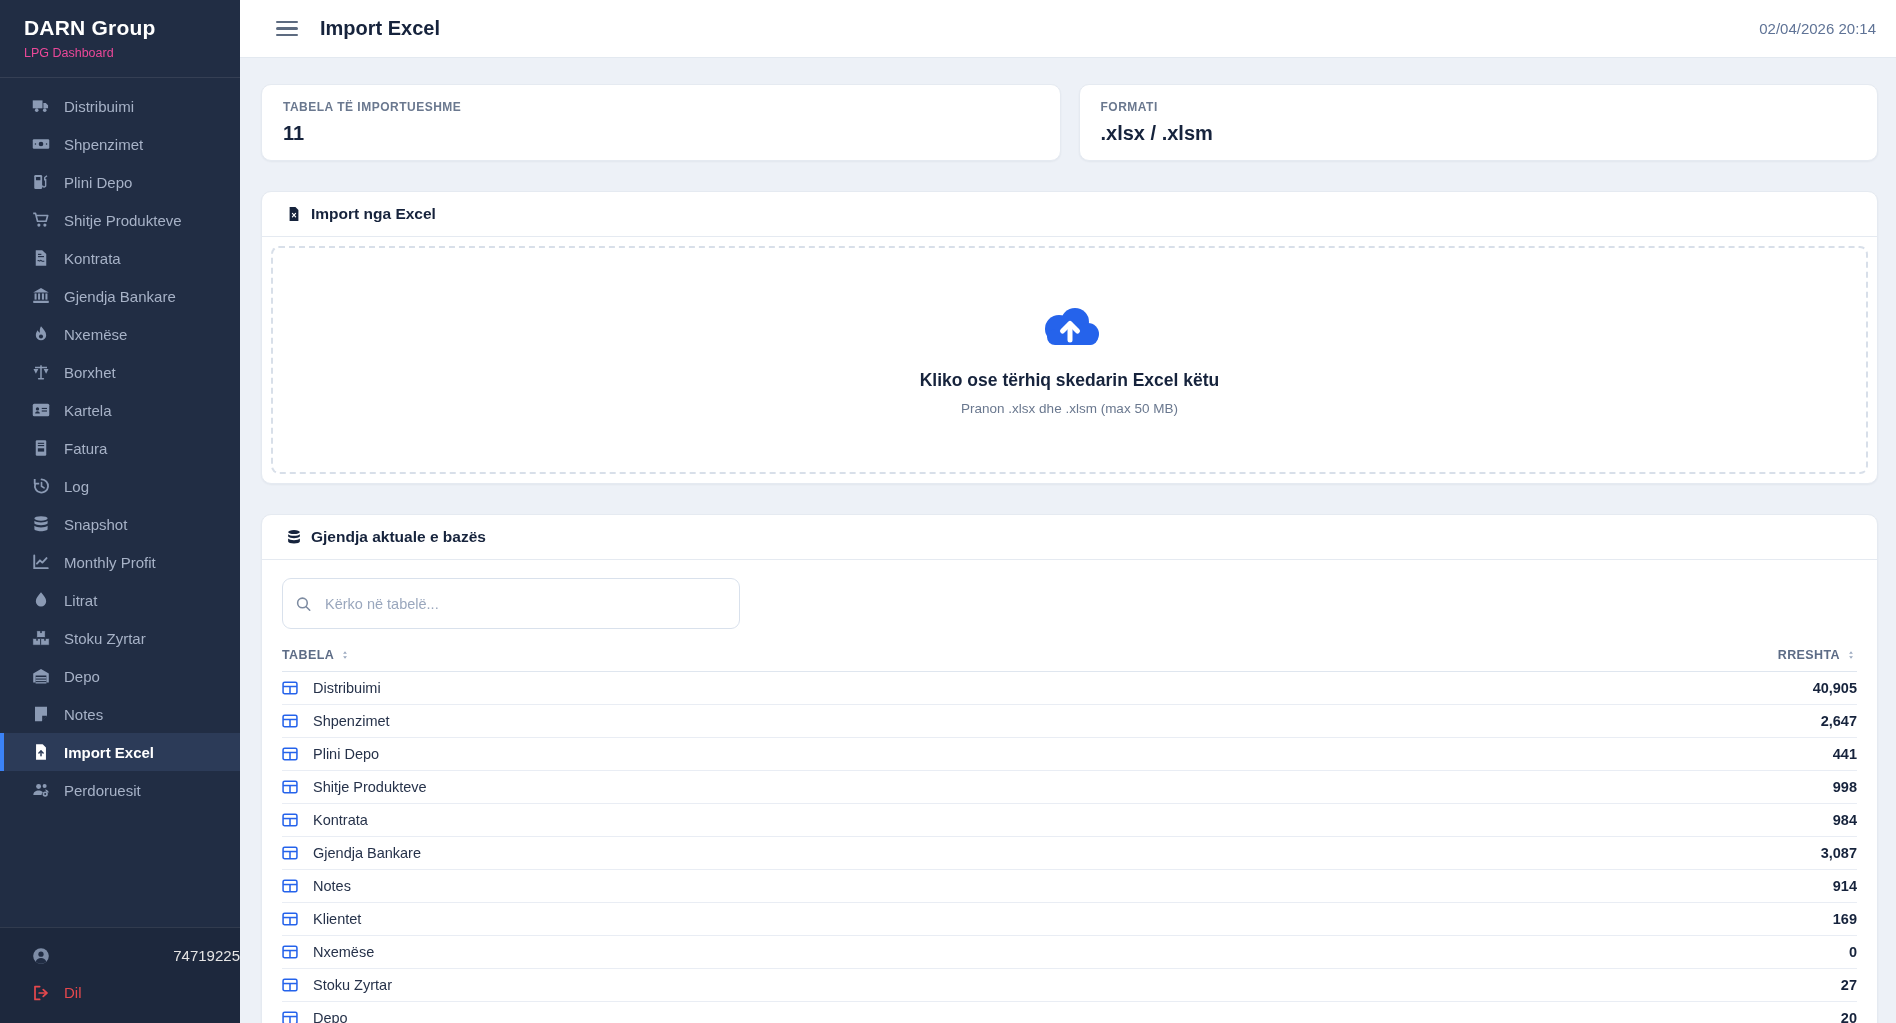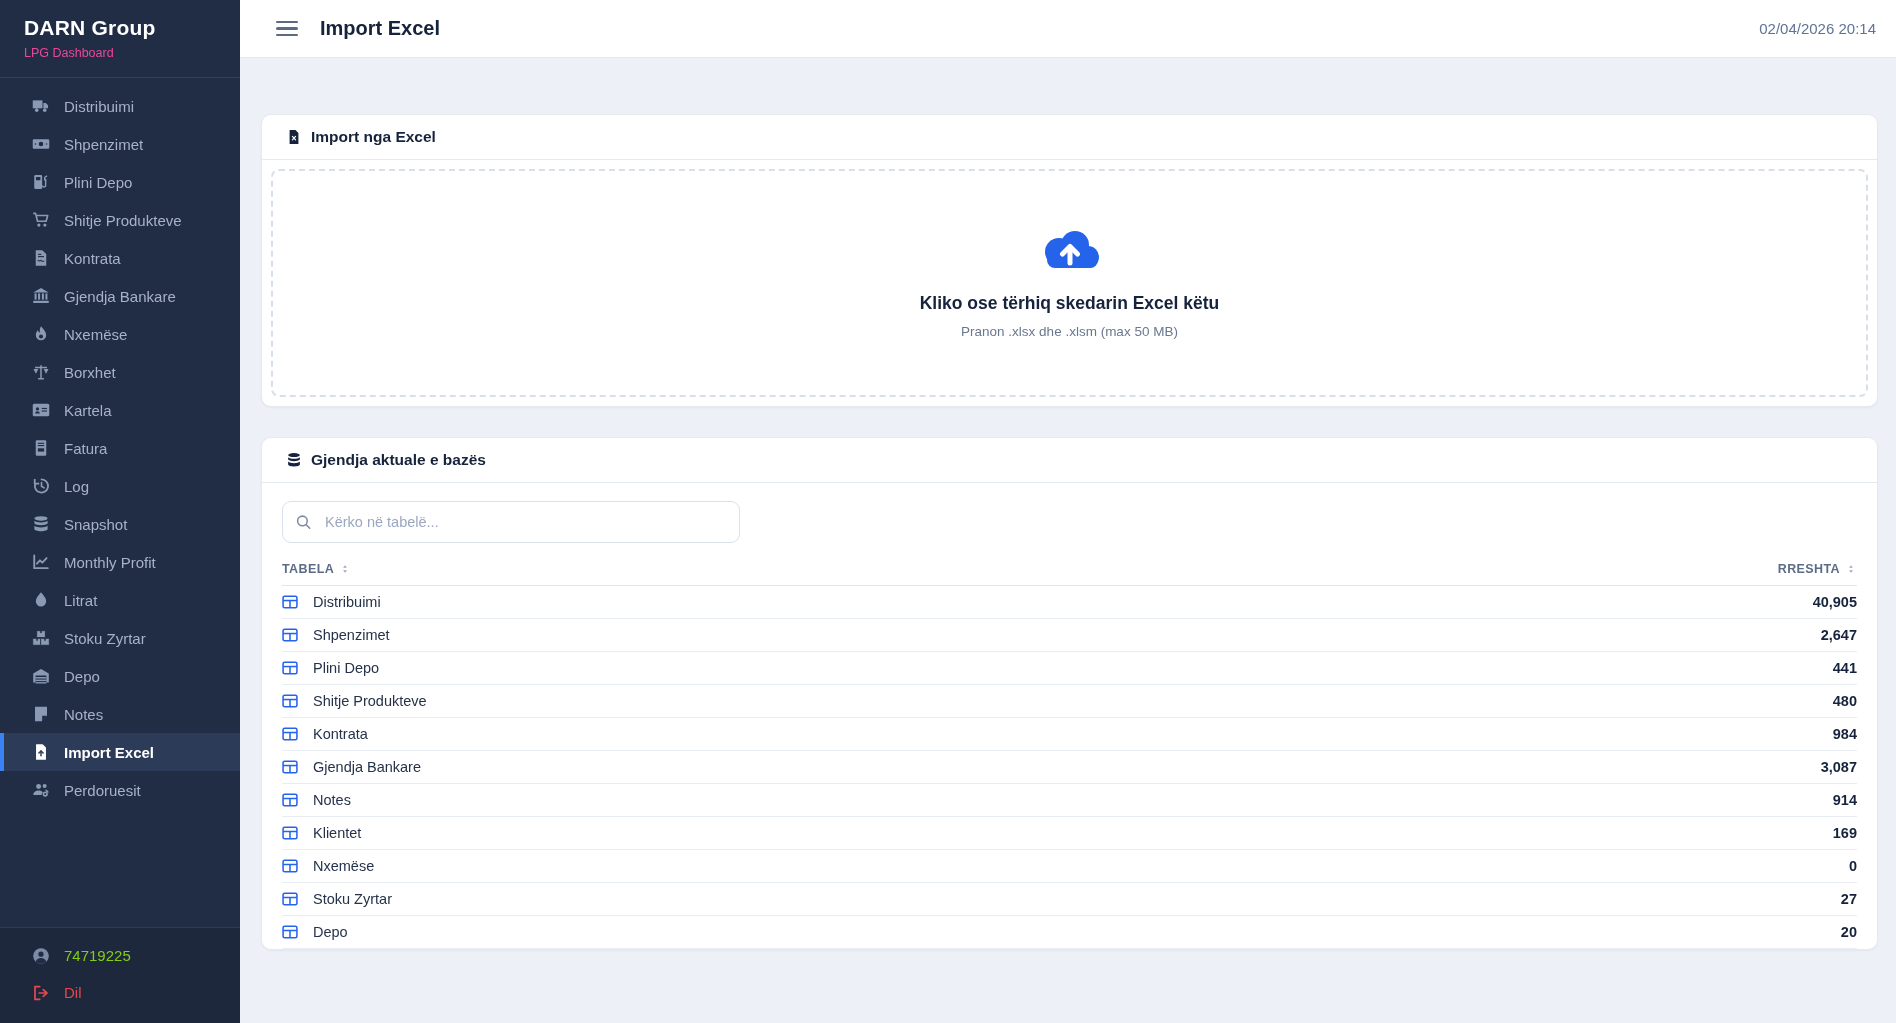--- a/index.html
+++ b/index.html
@@ -23,21 +23,21 @@
     height:38px; display:flex; align-items:center; gap:13px;
     border-left:4px solid transparent; padding-left:27px;
     font-size:15px; color:#a7b2c7; cursor:pointer;
   }
   .nav-item .ic{width:20px; display:flex; justify-content:center; align-items:center; color:#8b9ab4;}
   .nav-item .ic svg{width:18px; height:18px;}
   .nav-item.active{background:var(--sb-active); border-left-color:var(--accent); color:#fff; font-weight:bold;}
   .nav-item.active .ic{color:#fff;}
   .sb-footer{border-top:1px solid rgba(255,255,255,.09); padding:9px 0 12px; background:rgba(0,0,0,.10);}
   .sb-footer .nav-item{height:37px;}
-  .user-id{color:#84cc16;}
+  .user-id{color:#e5e5e5;justify-content:space-between;}
   .user-id .ic{color:#7d8ca6;}
   .logout{color:var(--danger);}
   .logout .ic{color:var(--danger);}
   
   .main{flex:1; min-width:0; display:flex; flex-direction:column;}
   .topbar{
     flex:0 0 58px; background:#fff; border-bottom:1px solid #e3e9f0;
     display:flex; align-items:center; padding:0 20px 0 34px; gap:20px;
   }
   .burger{display:flex; flex-direction:column; gap:4px; cursor:pointer; padding:4px 2px;}
@@ -65,21 +65,21 @@
     border:2px dashed #d8dfe9; border-radius:8px; height:228px; cursor:pointer;
     display:flex; flex-direction:column; align-items:center; justify-content:center;
   }
   .dz-title{font-size:17.5px; font-weight:bold; color:var(--ink); margin-top:14px;}
   .dz-hint{font-size:13.5px; color:var(--muted); margin-top:10px;}
   
   .db-body{padding:18px 20px 0;}
   .search-box{position:relative; width:458px;}
   .search-box .sic{position:absolute; left:13px; top:50%; transform:translateY(-50%); color:#7d8ba1; display:flex;}
   .search-box input{
-    width:100%; height:42px; border:1px solid #d9e1ec; border-radius:9px;
+    width:100%; height:51px; border:1px solid #d9e1ec; border-radius:9px;
     padding:0 14px 0 42px; font-size:14.5px; color:var(--ink); outline:none;
     font-family:"Liberation Sans", sans-serif; background:#fff;
   }
   .search-box input::placeholder{color:var(--muted2);}
   .tbl{margin-top:19px;}
   .thead{
     display:flex; justify-content:space-between; align-items:center;
     padding-bottom:9px; border-bottom:1px solid #dfe6ef;
     color:#5d6c86; font-size:12.5px; font-weight:bold; letter-spacing:.4px; text-transform:uppercase;
   }
@@ -347,20 +347,30 @@
         <span></span>
         <span></span>
         <span></span>
       </div>
     <div class="page-title">Import Excel</div>
     <div class="timestamp">02/04/2026 20:14</div>
   </header>
 
   <div class="content">
 
+    <div class="stats-row">
+      <div class="card stat-card">
+        <div class="stat-label">TABELA TË IMPORTUESHME</div>
+        <div class="stat-value">11</div>
+      </div>
+      <div class="card stat-card">
+        <div class="stat-label">FORMATI</div>
+        <div class="stat-value">.xlsx / .xlsm</div>
+      </div>
+    </div>
 
     <section class="card panel">
       <div class="panel-head">
         <span class="pic">
             <svg viewBox="0 0 24 24" fill="currentColor">
               <path d="M5.4 1.6h8.8l4.4 4.4v16.4H5.4z"></path>
               <g stroke="#fff" stroke-width="1.7" stroke-linecap="round" fill="none">
                 <path d="M9.6 11 14.4 16.4"></path>
                 <path d="M14.4 11 9.6 16.4"></path>
               </g>
@@ -475,21 +485,21 @@
             <div class="tname">
                 <span class="tic">
                   <svg viewBox="0 0 24 24" fill="none" stroke="#2563eb" stroke-width="2.3">
                     <rect x="1.6" y="3.4" width="20.8" height="17.2" rx="2.4"></rect>
                     <path d="M1.6 9.8h20.8"></path>
                     <path d="M12 9.8v10.8"></path>
                   </svg>
                 </span>
                 <span>Shitje Produkteve</span>
               </div>
-            <div class="tcount">480</div>
+            <div class="tcount">998</div>
           </div>
           <div class="trow">
             <div class="tname">
                 <span class="tic">
                   <svg viewBox="0 0 24 24" fill="none" stroke="#2563eb" stroke-width="2.3">
                     <rect x="1.6" y="3.4" width="20.8" height="17.2" rx="2.4"></rect>
                     <path d="M1.6 9.8h20.8"></path>
                     <path d="M12 9.8v10.8"></path>
                   </svg>
                 </span>

